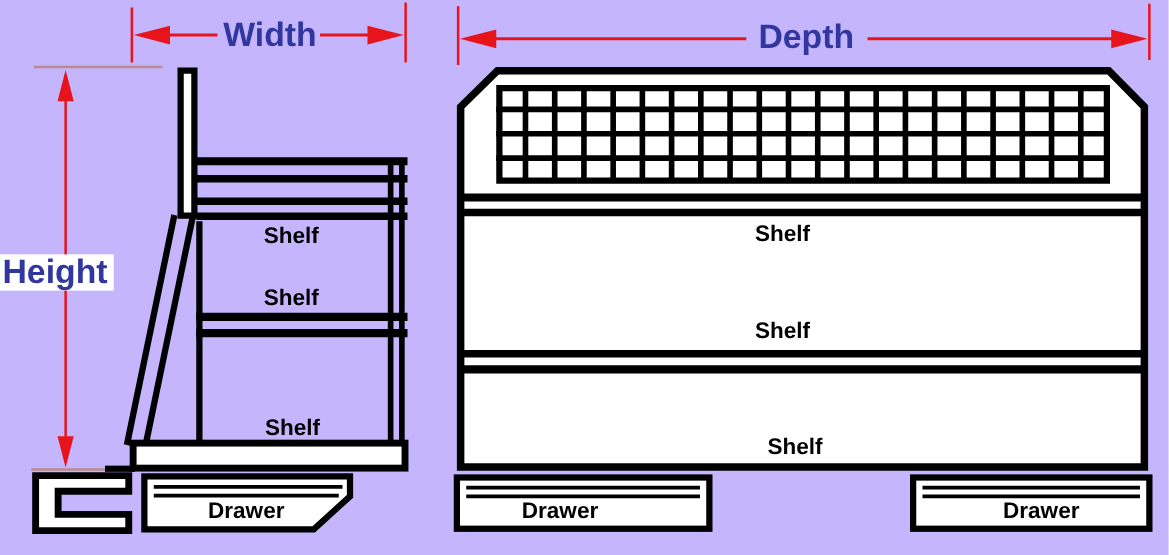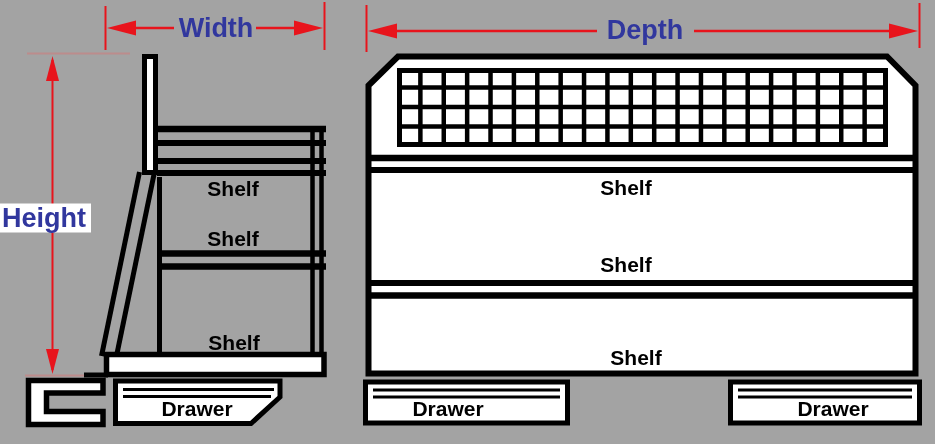--- a/index.html
+++ b/index.html
@@ -1,31 +1,31 @@
 <!DOCTYPE html>
 <html style="--c-label_blue: #31379e; --c-dimension_red: #e8141c; --c-extension_red: #bc8c8c; --c-line_black: #000000;"><head>
 <meta charset="utf-8">
 <style>
   html,body{margin:0;padding:0;background:#fff;}
   #stage{
-    position:relative;width:935px;height:444px;background:#a3a3a3;overflow:hidden;
+    position:relative;width:935px;height:444px;background:#c4b5fd;overflow:hidden;
     font-family:"Liberation Sans", sans-serif;
   }
   #linework{position:absolute;left:0;top:0;}
   .k{stroke:var(--c-line_black,#000);fill:none;}
   .kf{stroke:var(--c-line_black,#000);fill:#ffffff;}
   .r{stroke:var(--c-dimension_red,#e8141c);fill:none;}
   .rf{fill:var(--c-dimension_red,#e8141c);stroke:none;}
   .x{stroke:var(--c-extension_red,#bc8c8c);fill:none;}
   .lbl{
     position:absolute;transform:translate(-50%,-50%);
     white-space:nowrap;font-weight:700;line-height:1;
   }
   .dim{color:var(--c-label_blue,#31379e);font-size:27px;}
-  .part{color:var(--c-line_black,#000);font-size:21px;}
+  .part{color:var(--c-line_black,#000);font-size:18px;}
   .bgw{background:#ffffff;padding:1px 5px;}
 </style>
 </head>
 <body>
 
 <div id="stage">
 
   <svg id="linework" width="935" height="444" viewBox="0 0 935 444">
 
     <g>

